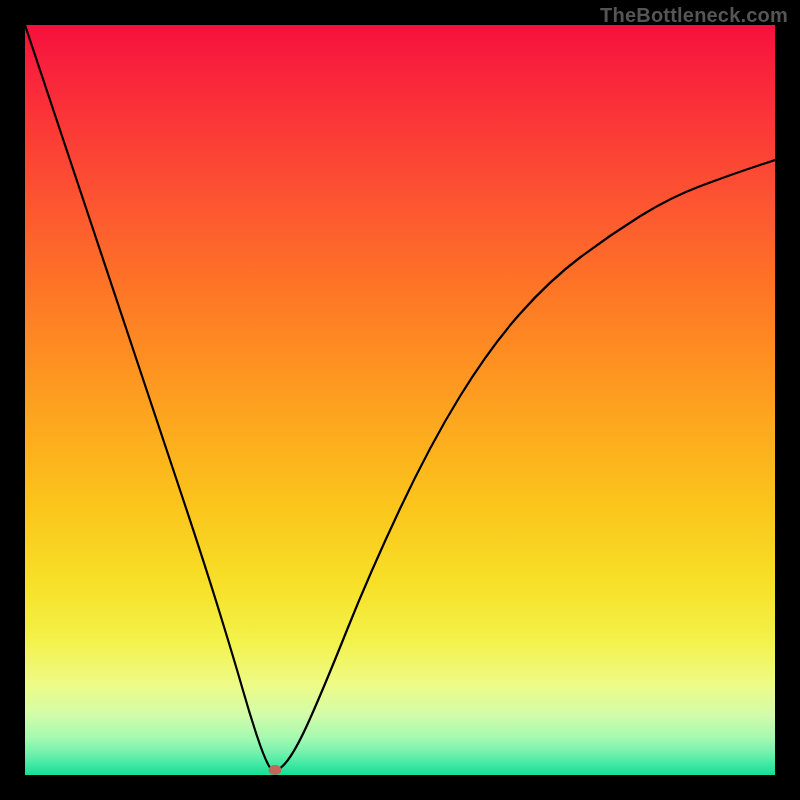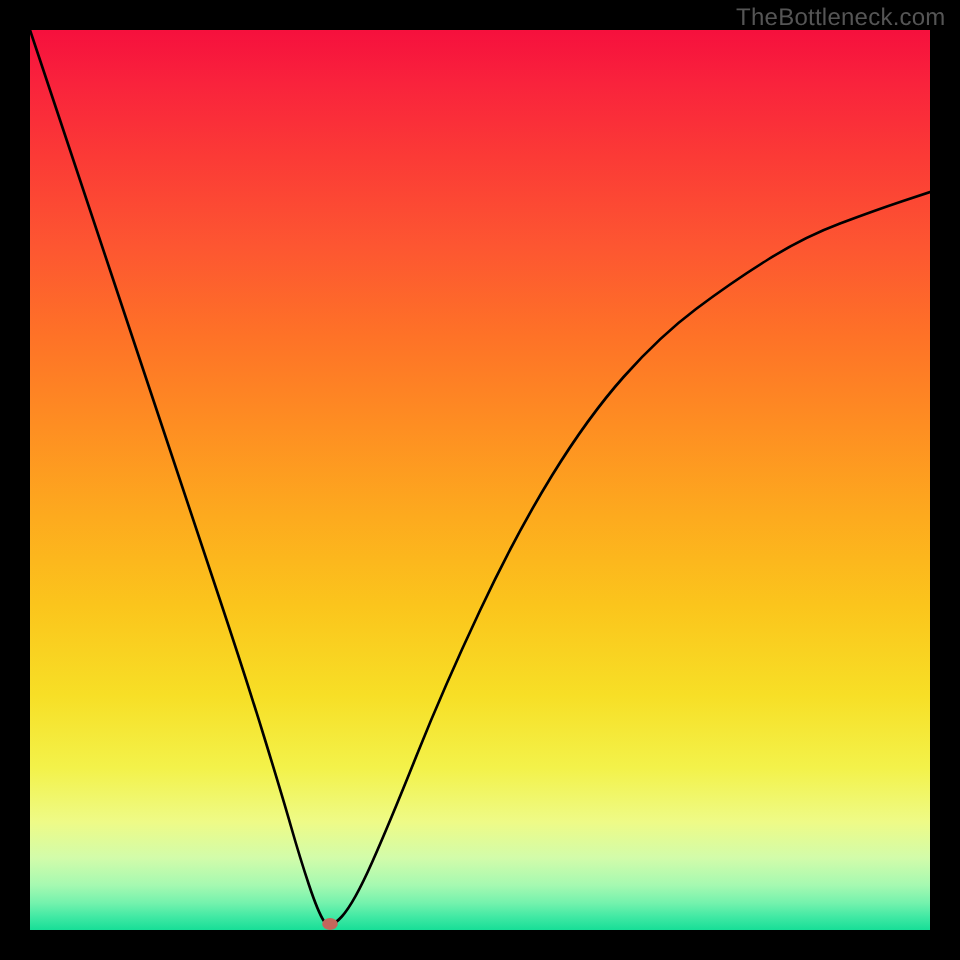--- a/index.html
+++ b/index.html
@@ -16,21 +16,21 @@
     width: 800px;
     height: 800px;
     background: #000;
   }
   .watermark {
     position: absolute;
     top: 4px;
     right: 12px;
     color: #555;
     font-size: 20px;
-    font-weight: 400;
+    font-weight: 700;
     letter-spacing: 0.2px;
     z-index: 20;
     user-select: none;
   }
   .plot-outer {
     position: absolute;
     left: 25px;
     top: 25px;
     width: 750px;
     height: 750px;

